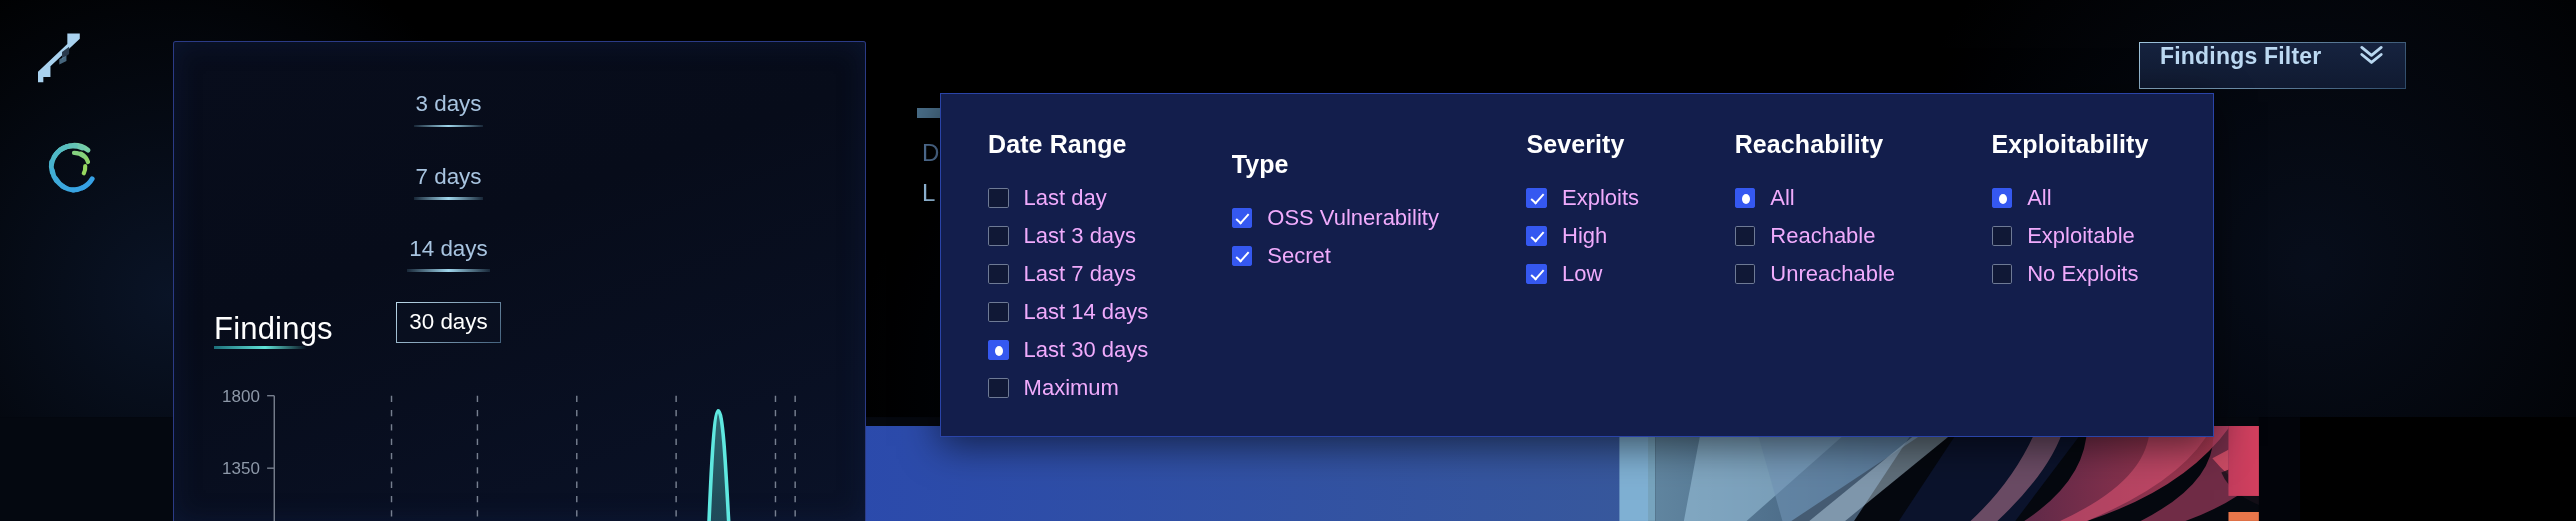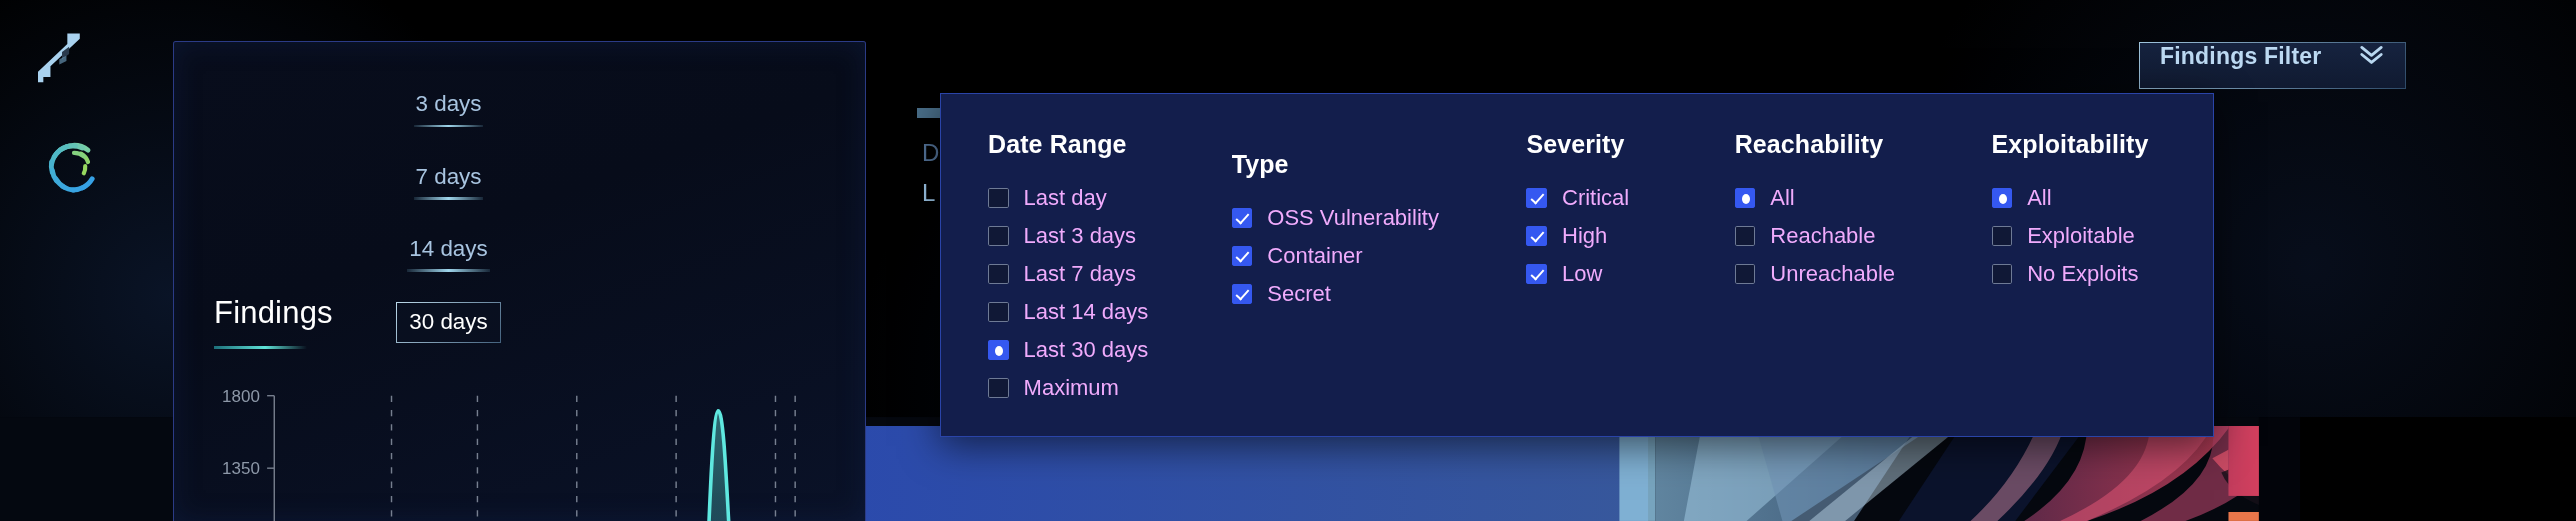--- a/index.html
+++ b/index.html
@@ -24,21 +24,21 @@
   #bottom-viz{position:absolute;left:0;bottom:0;width:2576px;height:104px;overflow:hidden;}
   #bottom-viz svg{display:block;}
 
   
   #findings-card{position:absolute;left:173px;top:41px;width:691px;height:480px;
     border:1.8px solid #2b3b86;border-bottom:none;border-radius:2.7px 2.7px 0 0;
     background:linear-gradient(160deg,#080d1c 0%,#070c1a 40%,#0a1228 100%);
     box-shadow:0 0 27px rgba(20,40,90,.35) inset;}
   .card-head{display:flex;align-items:flex-end;padding:43px 0 0 40px;gap:0;}
   #findings-title{font-size:31px;font-weight:400;letter-spacing:0.2px;color:#fff;
-    line-height:1;padding-bottom:21px;position:relative;}
+    line-height:1;padding-bottom:5px;position:relative;}
   #findings-title:after{content:"";position:absolute;left:0;bottom:0;width:93px;height:2.7px;
     background:linear-gradient(90deg,#1d6f7a,#5fe3d8 55%,rgba(95,227,216,0));}
   .range-tabs{display:flex;align-items:center;gap:30px;margin-left:63px;padding-bottom:5.4px;flex-direction:column;}
   .range-tab{font-size:22.4px;color:#a8c4e0;position:relative;padding:6.3px 3.6px 10px;cursor:pointer;}
   .range-tab:after{content:"";position:absolute;left:1.8px;right:1.8px;bottom:0;height:2.7px;
     background:linear-gradient(90deg,rgba(120,190,220,.15),#9fd6ec 50%,rgba(120,190,220,.15));}
   .range-tab.active{color:#fff;border:1.8px solid;
     border-image:linear-gradient(135deg,#bcd9ea,#43617d) 1;
     padding:6.3px 12.5px 7.2px;background:rgba(10,16,34,.6);}
   .range-tab.active:after{display:none;}
@@ -298,33 +298,29 @@
   </div>
 
   <div class="filter-col col-type">
     <div class="col-title">Type</div>
     <div class="opt">
       <span class="box checked"></span>
       <span class="opt-label">OSS Vulnerability</span>
     </div>
     <div class="opt">
       <span class="box checked"></span>
-      <span class="opt-label">Container</span>
-    </div>
-    <div class="opt">
-      <span class="box checked"></span>
       <span class="opt-label">Secret</span>
     </div>
   </div>
 
   <div class="filter-col col-sev">
     <div class="col-title">Severity</div>
     <div class="opt">
       <span class="box checked"></span>
-      <span class="opt-label">Critical</span>
+      <span class="opt-label">Exploits</span>
     </div>
     <div class="opt">
       <span class="box checked"></span>
       <span class="opt-label">High</span>
     </div>
     <div class="opt">
       <span class="box checked"></span>
       <span class="opt-label">Low</span>
     </div>
   </div>

